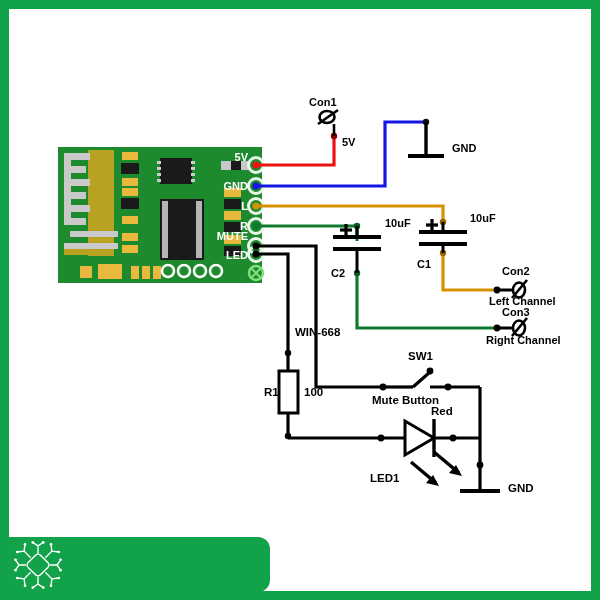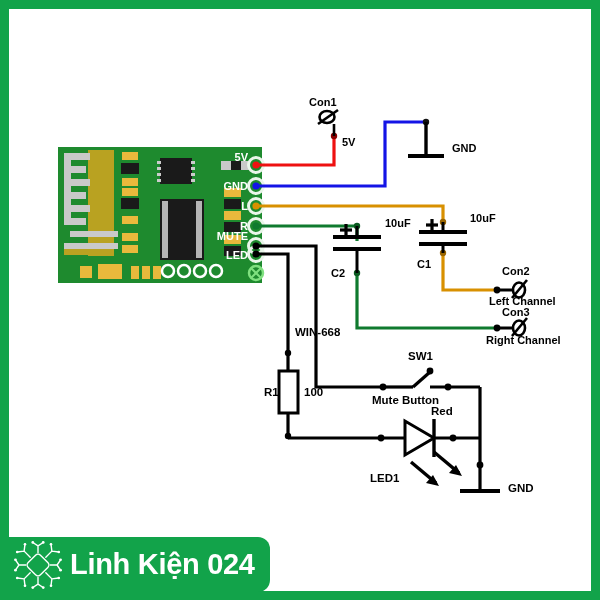--- a/index.html
+++ b/index.html
@@ -354,16 +354,15 @@
         <circle cx="6" cy="15" r="1.5"></circle>
           <circle cx="15" cy="6" r="1.5"></circle>
         <circle cx="54" cy="15" r="1.5"></circle>
           <circle cx="45" cy="6" r="1.5"></circle>
         <circle cx="6" cy="45" r="1.5"></circle>
           <circle cx="15" cy="54" r="1.5"></circle>
         <circle cx="54" cy="45" r="1.5"></circle>
           <circle cx="45" cy="54" r="1.5"></circle>
       </g>
     </svg>
-    <div id="brand-text">Linh Kiện 024</div>
   </div>
 
 </div>
 
 </body></html>

